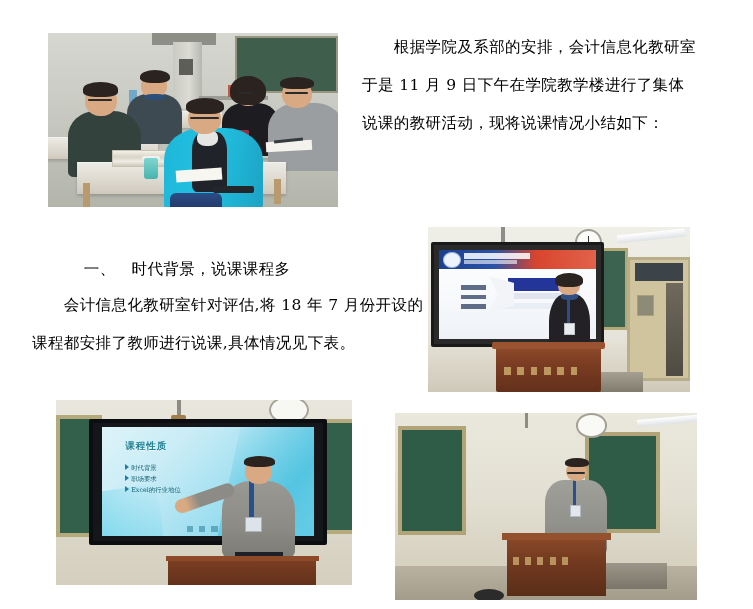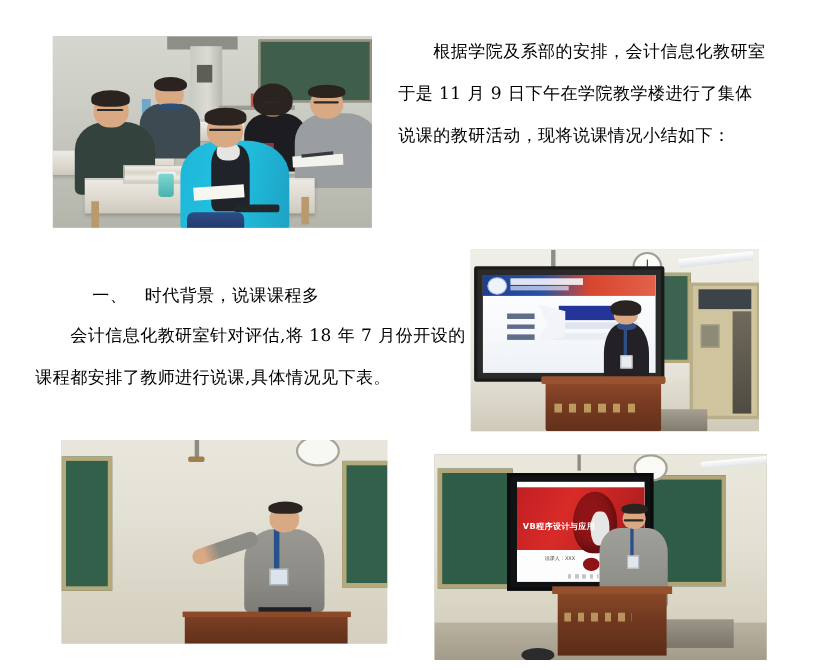--- a/index.html
+++ b/index.html
@@ -657,20 +657,33 @@
 
 <div class="photo" id="photo-teacher-pointing">
   <div class="scene">
     <div class="layer wall"></div>
     <div class="layer board-left"></div>
     <div class="layer board-right"></div>
     <div class="layer clock"></div>
     <div class="layer hanger"></div>
     <div class="layer hanger-b"></div>
 
+    <div class="layer screen-frame">
+      <div class="slide">
+        <div class="swoosh"></div>
+        <div class="swoosh2"></div>
+        <div class="slide-title">课程性质</div>
+        <div class="slide-bullets">
+          <div><span class="tri"></span><span>时代背景</span></div>
+          <div><span class="tri"></span><span>职场要求</span></div>
+          <div><span class="tri"></span><span>Excel的行业地位</span></div>
+        </div>
+        <div class="slide-toolbar"></div>
+      </div>
+    </div>
 
     <div class="layer person p-male">
       <div class="body"></div>
       <div class="arm"></div>
       <div class="legs"></div>
       <div class="lanyard"></div>
       <div class="badge"></div>
       <div class="head"></div>
       <div class="hair"></div>
     </div>
@@ -684,31 +697,20 @@
 <div class="photo" id="photo-presenter-male">
   <div class="scene">
     <div class="layer wall"></div>
     <div class="layer floor"></div>
     <div class="layer board-left"></div>
     <div class="layer board-right"></div>
     <div class="layer clock"></div>
     <div class="layer lamp"></div>
     <div class="layer hanger"></div>
 
-    <div class="layer screen-frame">
-      <div class="slide">
-        <div class="redblock"></div>
-        <div class="q-shape"></div>
-        <div class="q-white"></div>
-        <div class="q-dot"></div>
-        <div class="slide-title">VB程序设计与应用</div>
-        <div class="slide-presenter">说课人：XXX</div>
-        <div class="slide-toolbar"></div>
-      </div>
-    </div>
 
     <div class="layer platform"></div>
 
     <div class="layer person p-male2">
       <div class="body"></div>
       <div class="lanyard"></div>
       <div class="badge"></div>
       <div class="head"></div>
       <div class="hair"></div>
       <div class="glasses"></div>

